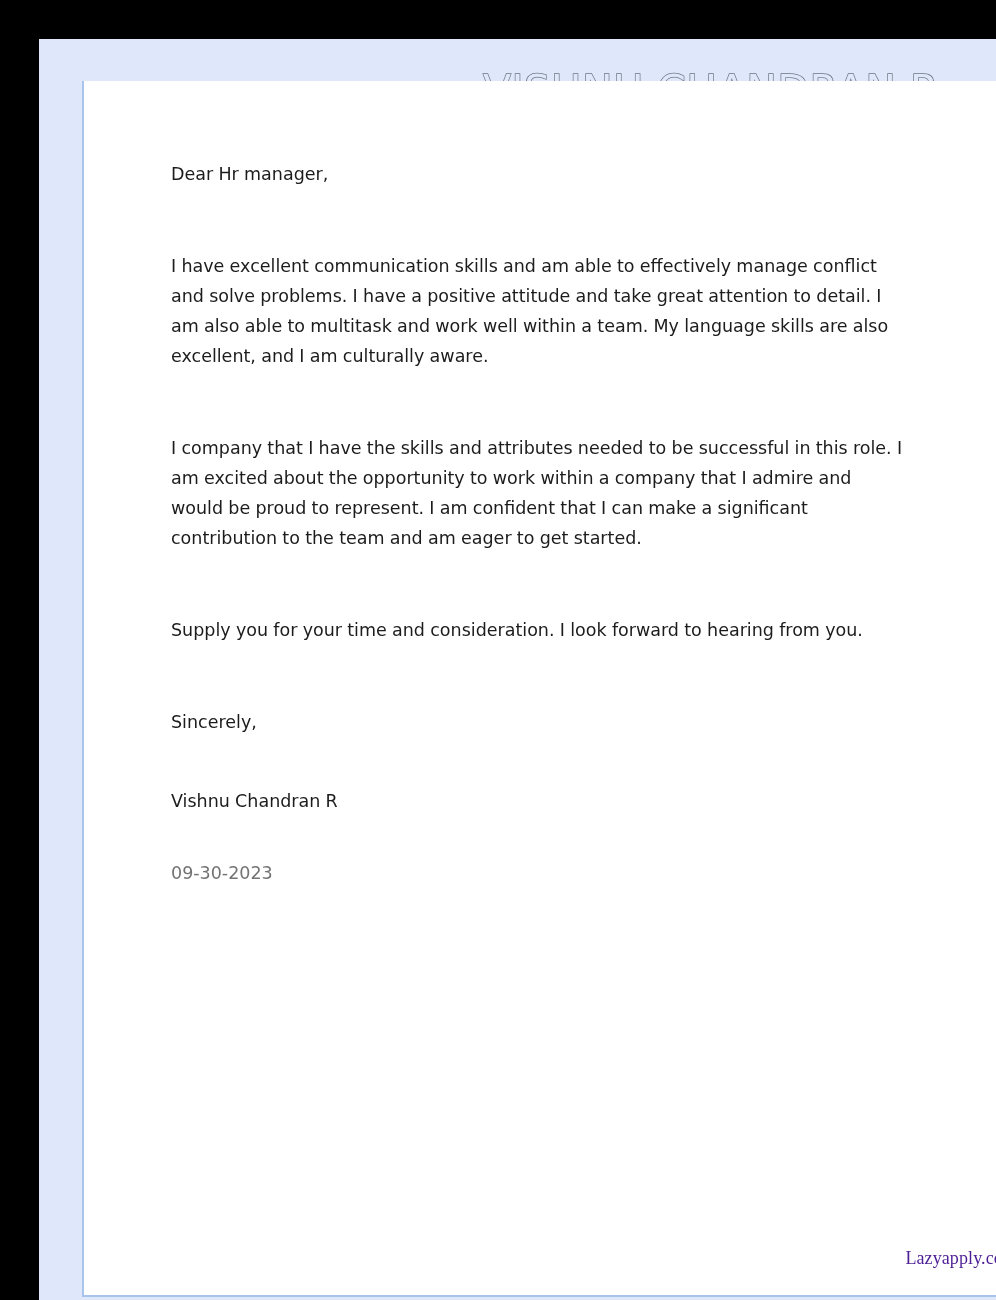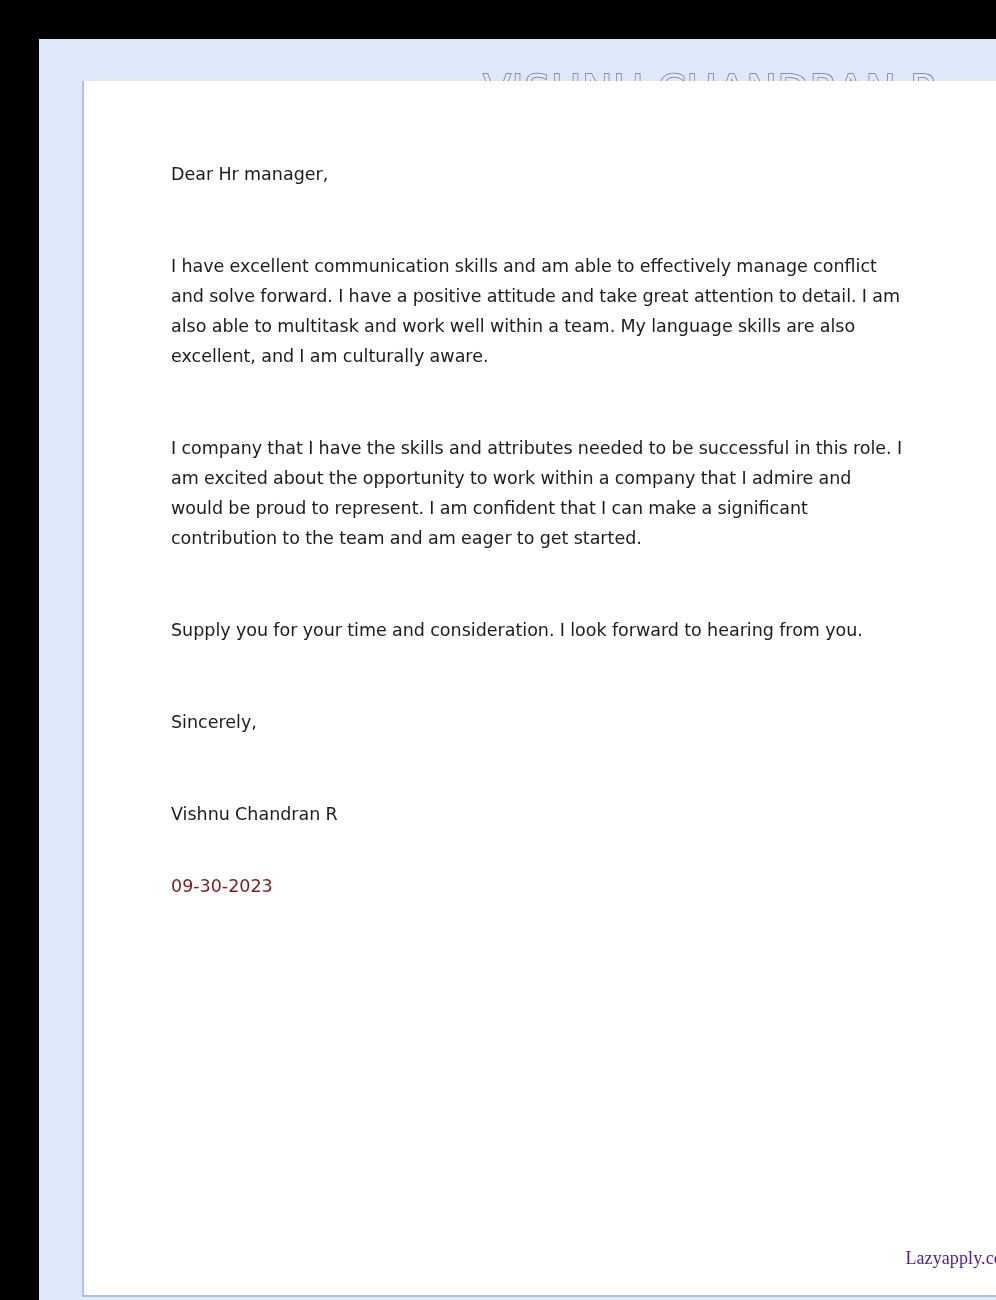--- a/index.html
+++ b/index.html
@@ -94,25 +94,25 @@
     font-family: "DejaVu Sans", sans-serif;
     font-size: 17.5px;
     line-height: 30px;
     color: #1c1c1c;
     margin: 0 0 30px 0;
     text-align: left;
     word-spacing: -0.3px;
   }
 
   .letter-body p.salutation { margin-bottom: 30px; }
-  .letter-body p.closing    { margin-bottom: 30px; }
+  .letter-body p.closing    { margin-bottom: 17px; }
   .letter-body p.signature  { margin-bottom: 10px; }
 
   .letter-body p.date-line {
-    color: #7f1d1d;
+    color: #737373;
     margin-bottom: 0;
   }
 
   
   .sheet-footer {
     position: absolute;
     right: 20px;
     bottom: 10px;
     font-family: Liberation Serif, serif;
     font-size: 18px;
@@ -132,21 +132,21 @@
 
     <div class="title-rule"></div>
 
     <div class="letter-sheet">
 
       <div class="letter-body">
 
         <p class="salutation">Dear Hr manager,</p>
 
 
-        <p class="body-paragraph">I have excellent communication skills and am able to effectively manage conflict and solve forward. I have a positive attitude and take great attention to detail. I am also able to multitask and work well within a team. My language skills are also excellent, and I am culturally aware.</p>
+        <p class="body-paragraph">I have excellent communication skills and am able to effectively manage conflict and solve problems. I have a positive attitude and take great attention to detail. I am also able to multitask and work well within a team. My language skills are also excellent, and I am culturally aware.</p>
 
         <p class="body-paragraph">I company that I have the skills and attributes needed to be successful in this role. I am excited about the opportunity to work within a company that I admire and would be proud to represent. I am confident that I can make a significant contribution to the team and am eager to get started.</p>
 
         <p class="body-paragraph">Supply you for your time and consideration. I look forward to hearing from you.</p>
 
         <p class="closing">Sincerely,</p>
 
         <p class="signature">Vishnu Chandran R</p>
 
         <p class="date-line">09-30-2023</p>

